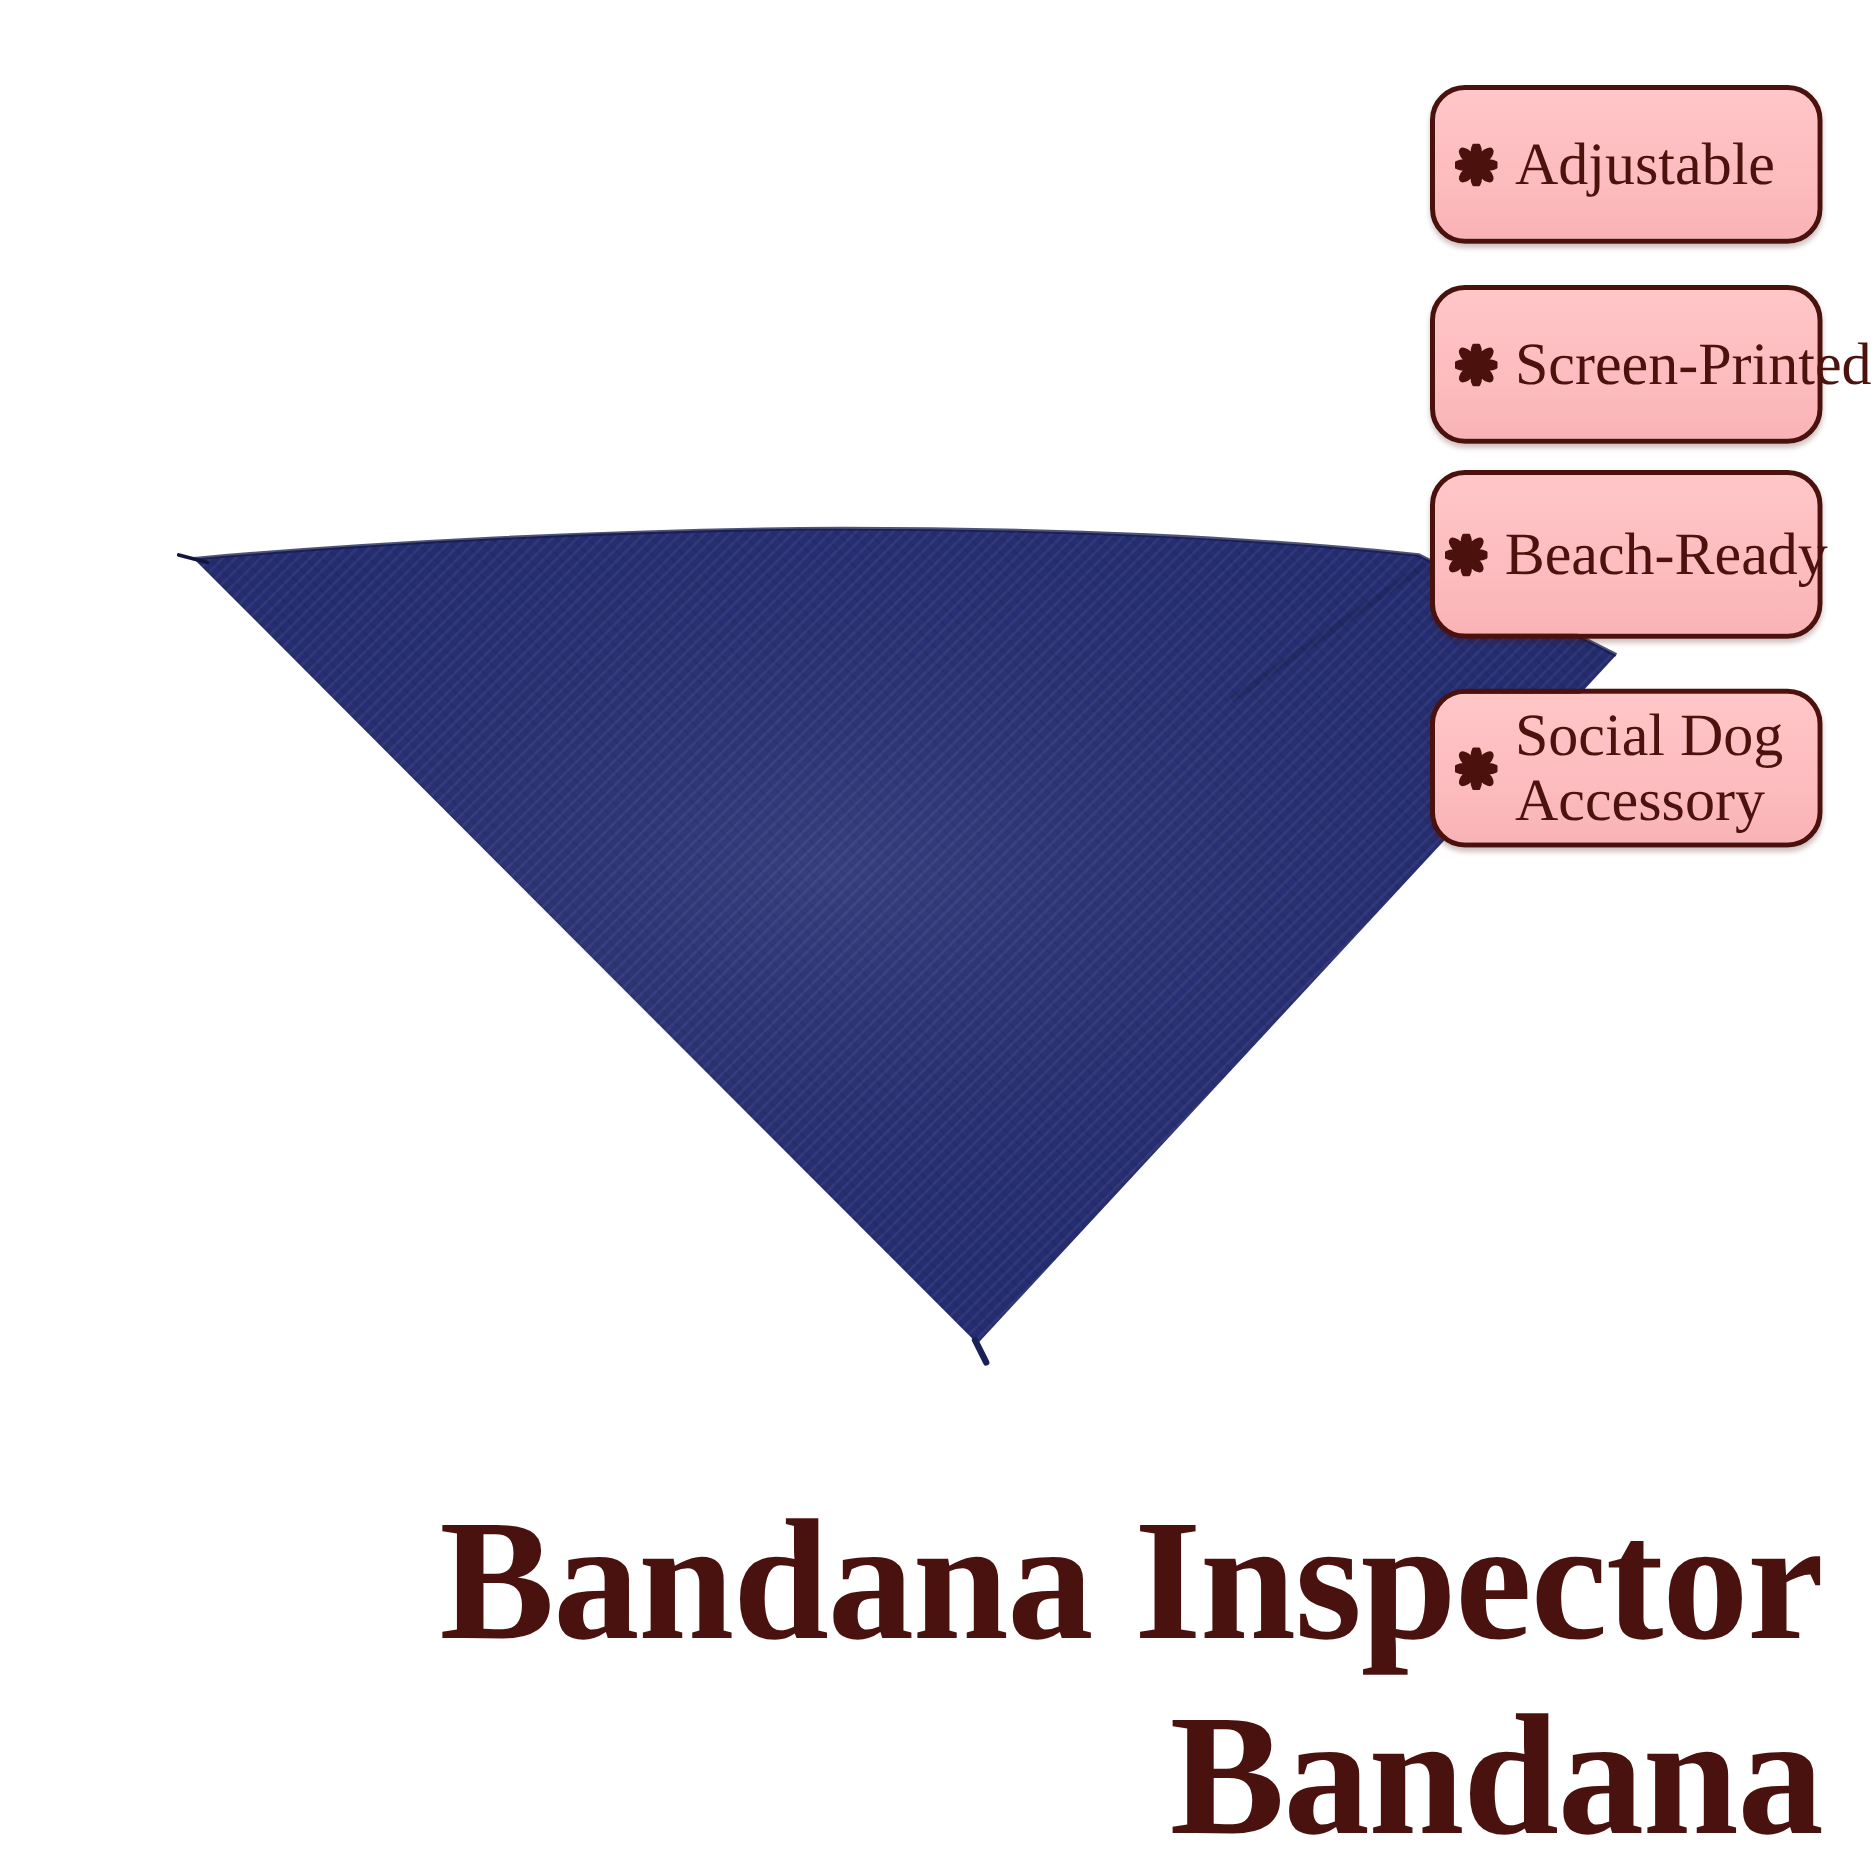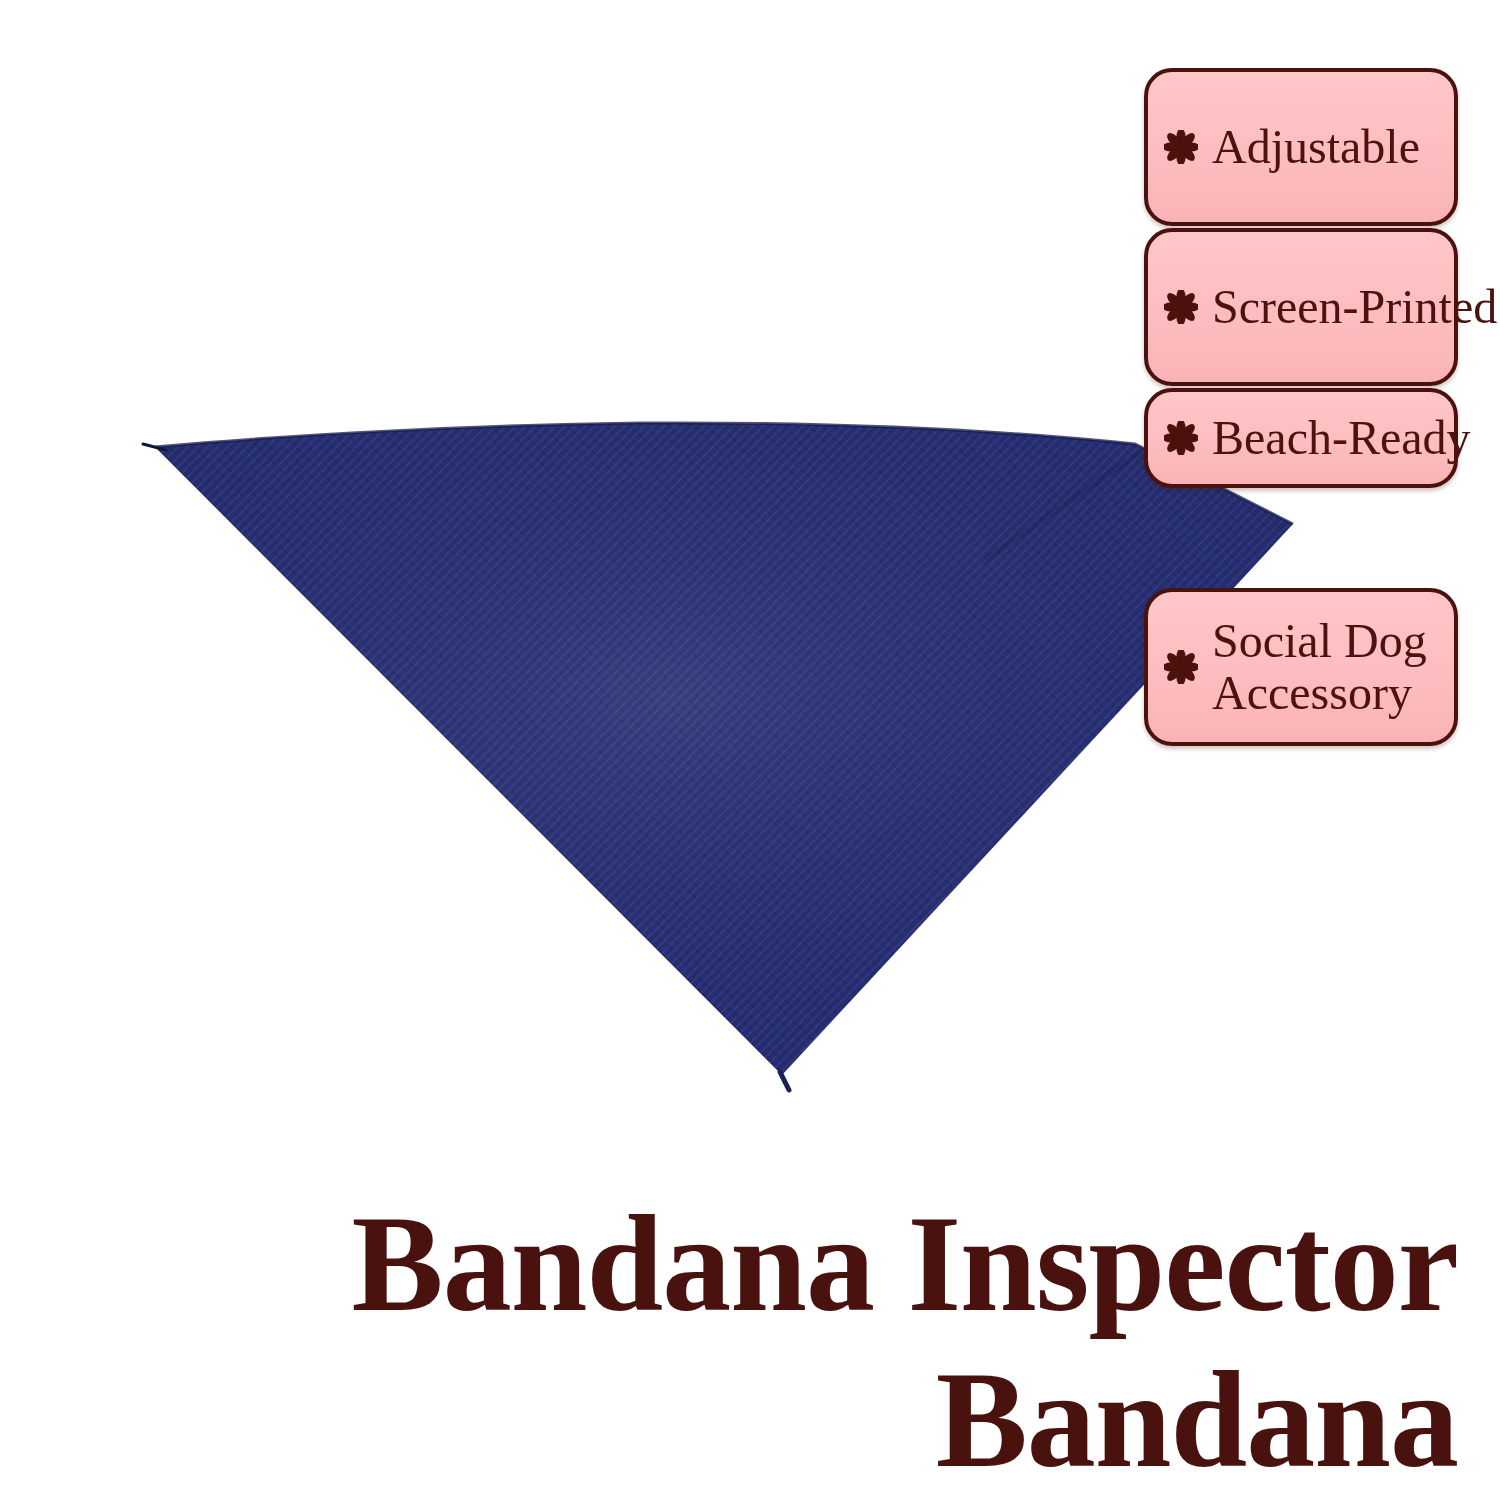--- a/index.html
+++ b/index.html
@@ -32,34 +32,34 @@
     letter-spacing:1px;
     white-space:nowrap;
   }
   .glasses-wrap{margin:6px auto 2px auto;width:204px;height:80px;}
 
   
   .badge{
     position:absolute;
     left:1144px;
     width:314px;
-    height:158px;
+    height:127px;
     box-sizing:border-box;
     background:linear-gradient(180deg,#ffc6c8 0%,#fdbcbf 60%,#f9b3b6 100%);
     border:4px solid #4a110d;
     border-radius:28px;
     display:flex;
     align-items:center;
     padding-left:16px;
     box-shadow:0 3px 4px rgba(74,17,13,0.25);
   }
   .badge-1{top:68px;}
   .badge-2{top:228px;}
-  .badge-3{top:388px;height:100px;}
-  .badge-4{top:551px;margin-top:37px;}
+  .badge-3{top:376px;height:135px;justify-content:center;}
+  .badge-4{top:551px;}
   .flower{flex:0 0 auto;margin-right:14px;}
   .badge-label{
     color:#4b120e;
     font-size:48px;
     line-height:52px;
     font-family:"Liberation Serif", serif;
   }
   .badge-line{display:block;white-space:nowrap;}
 
   

